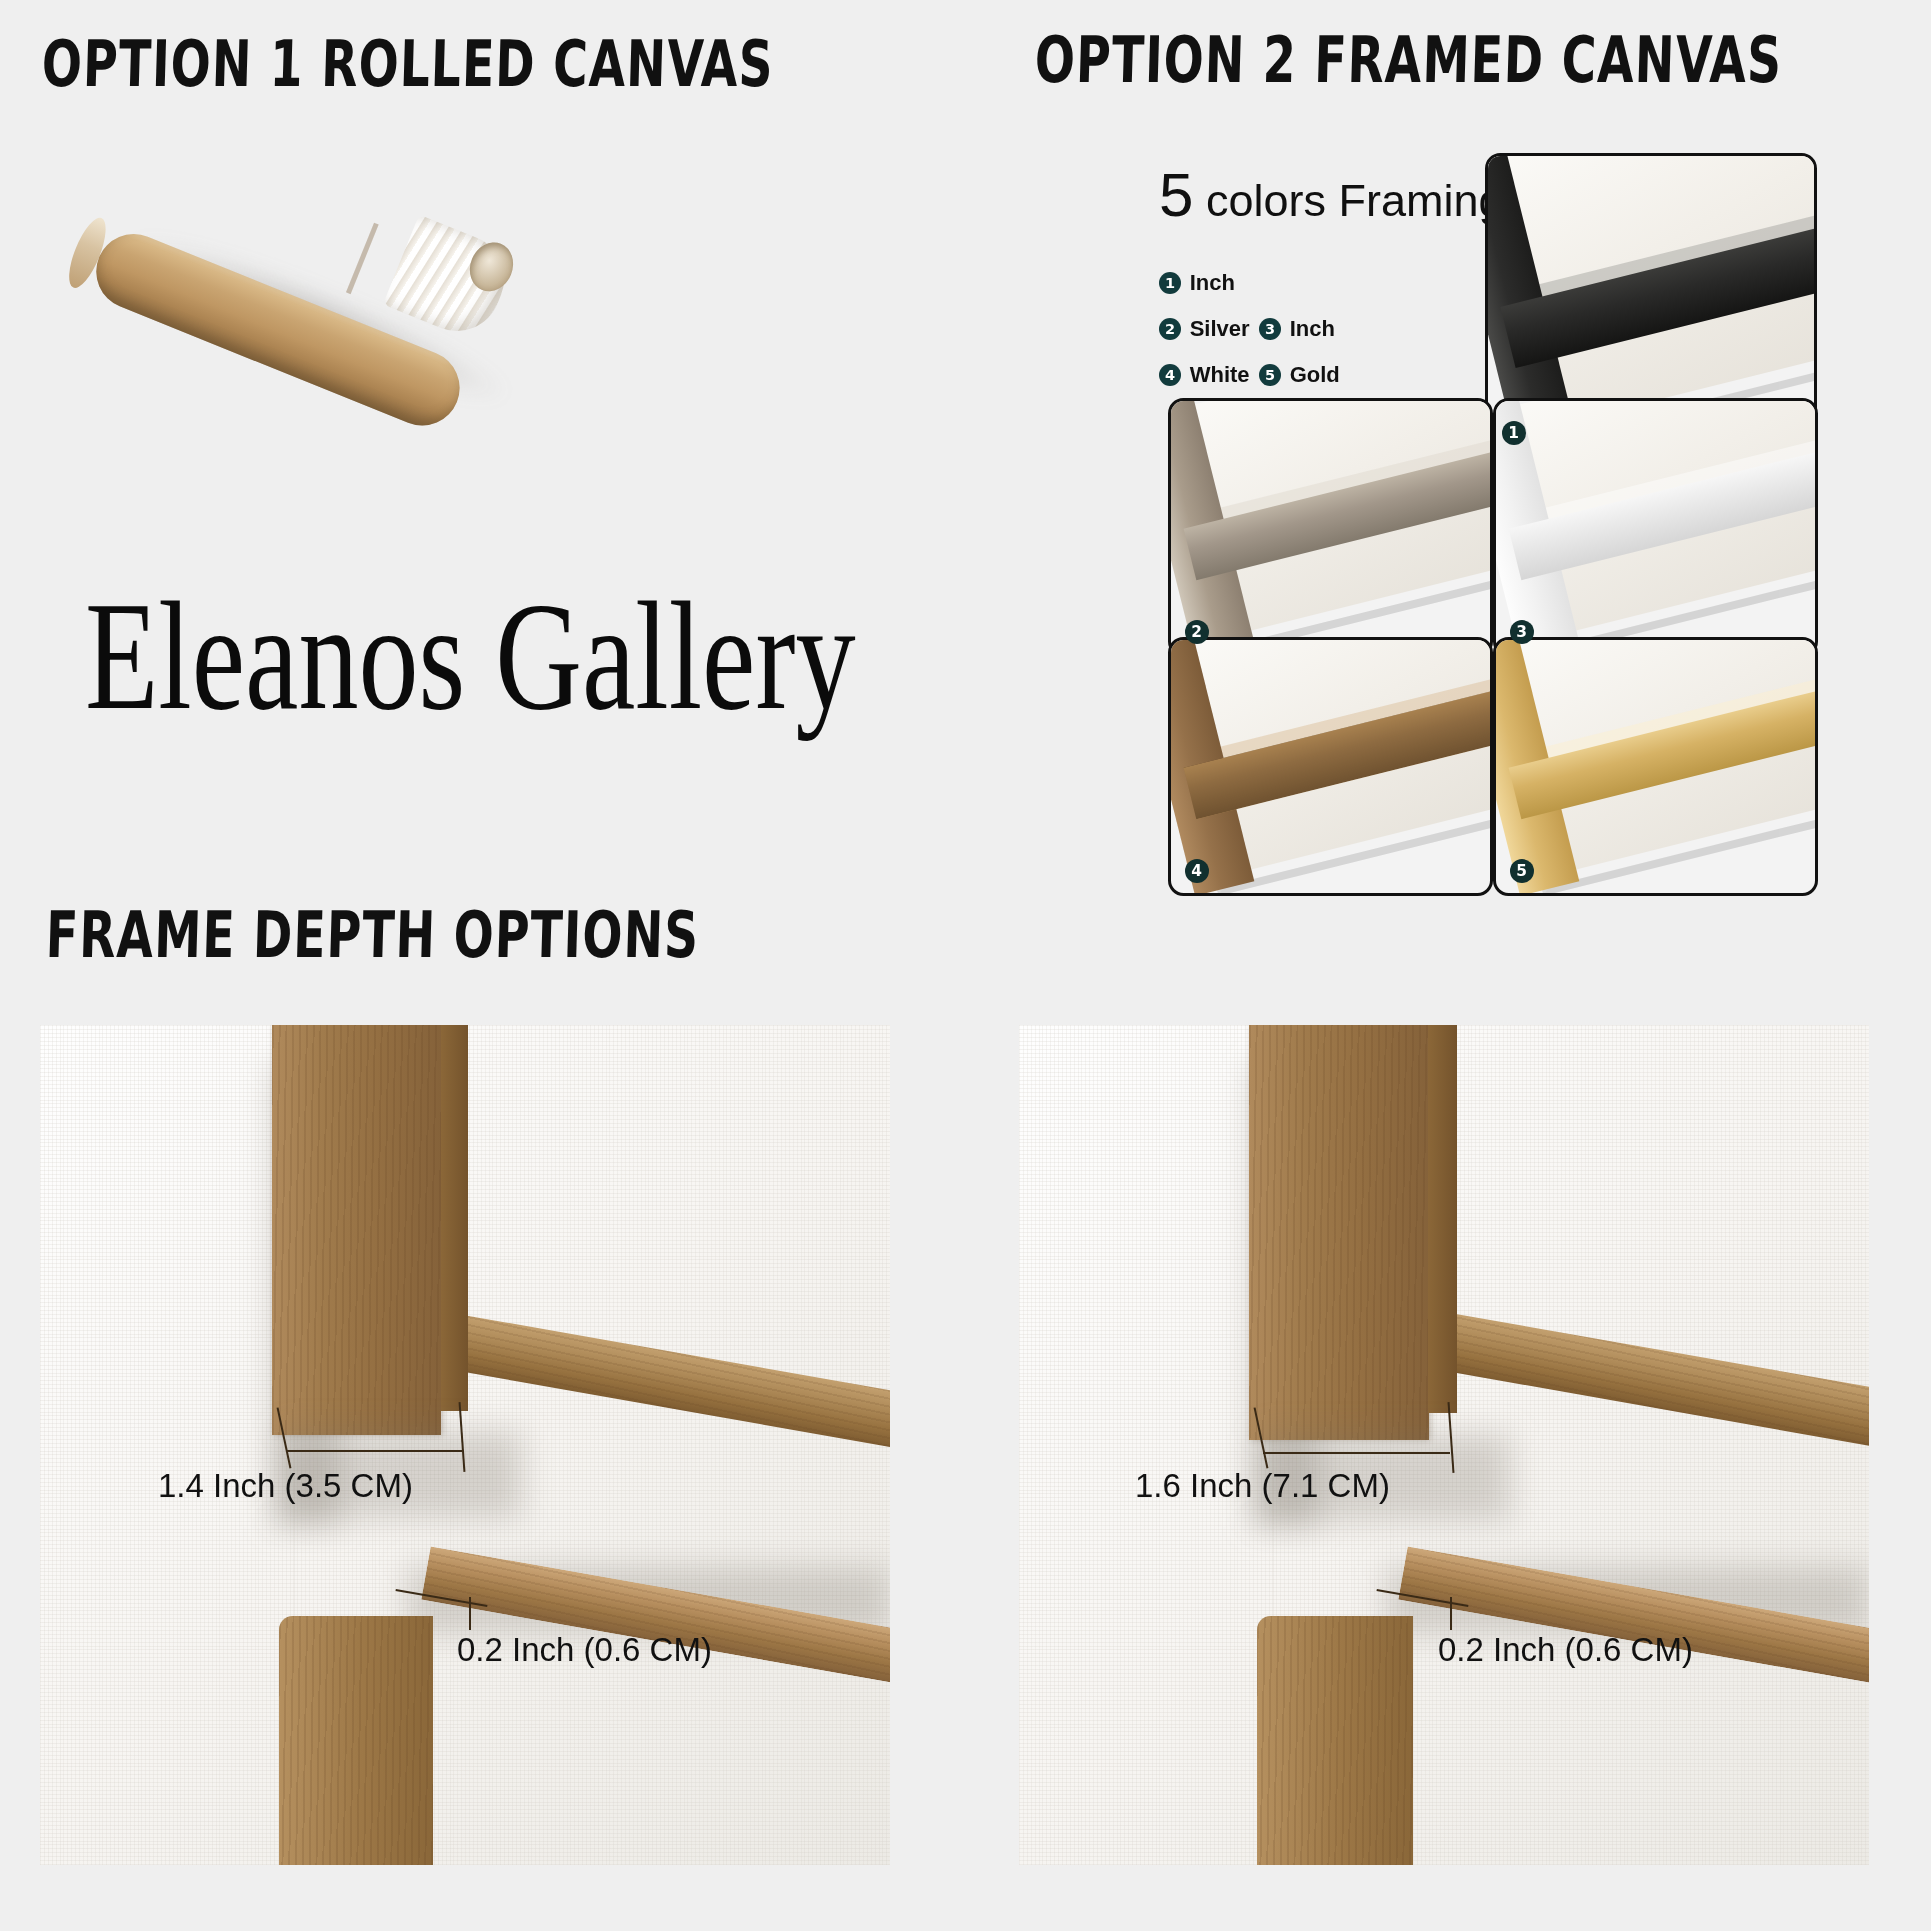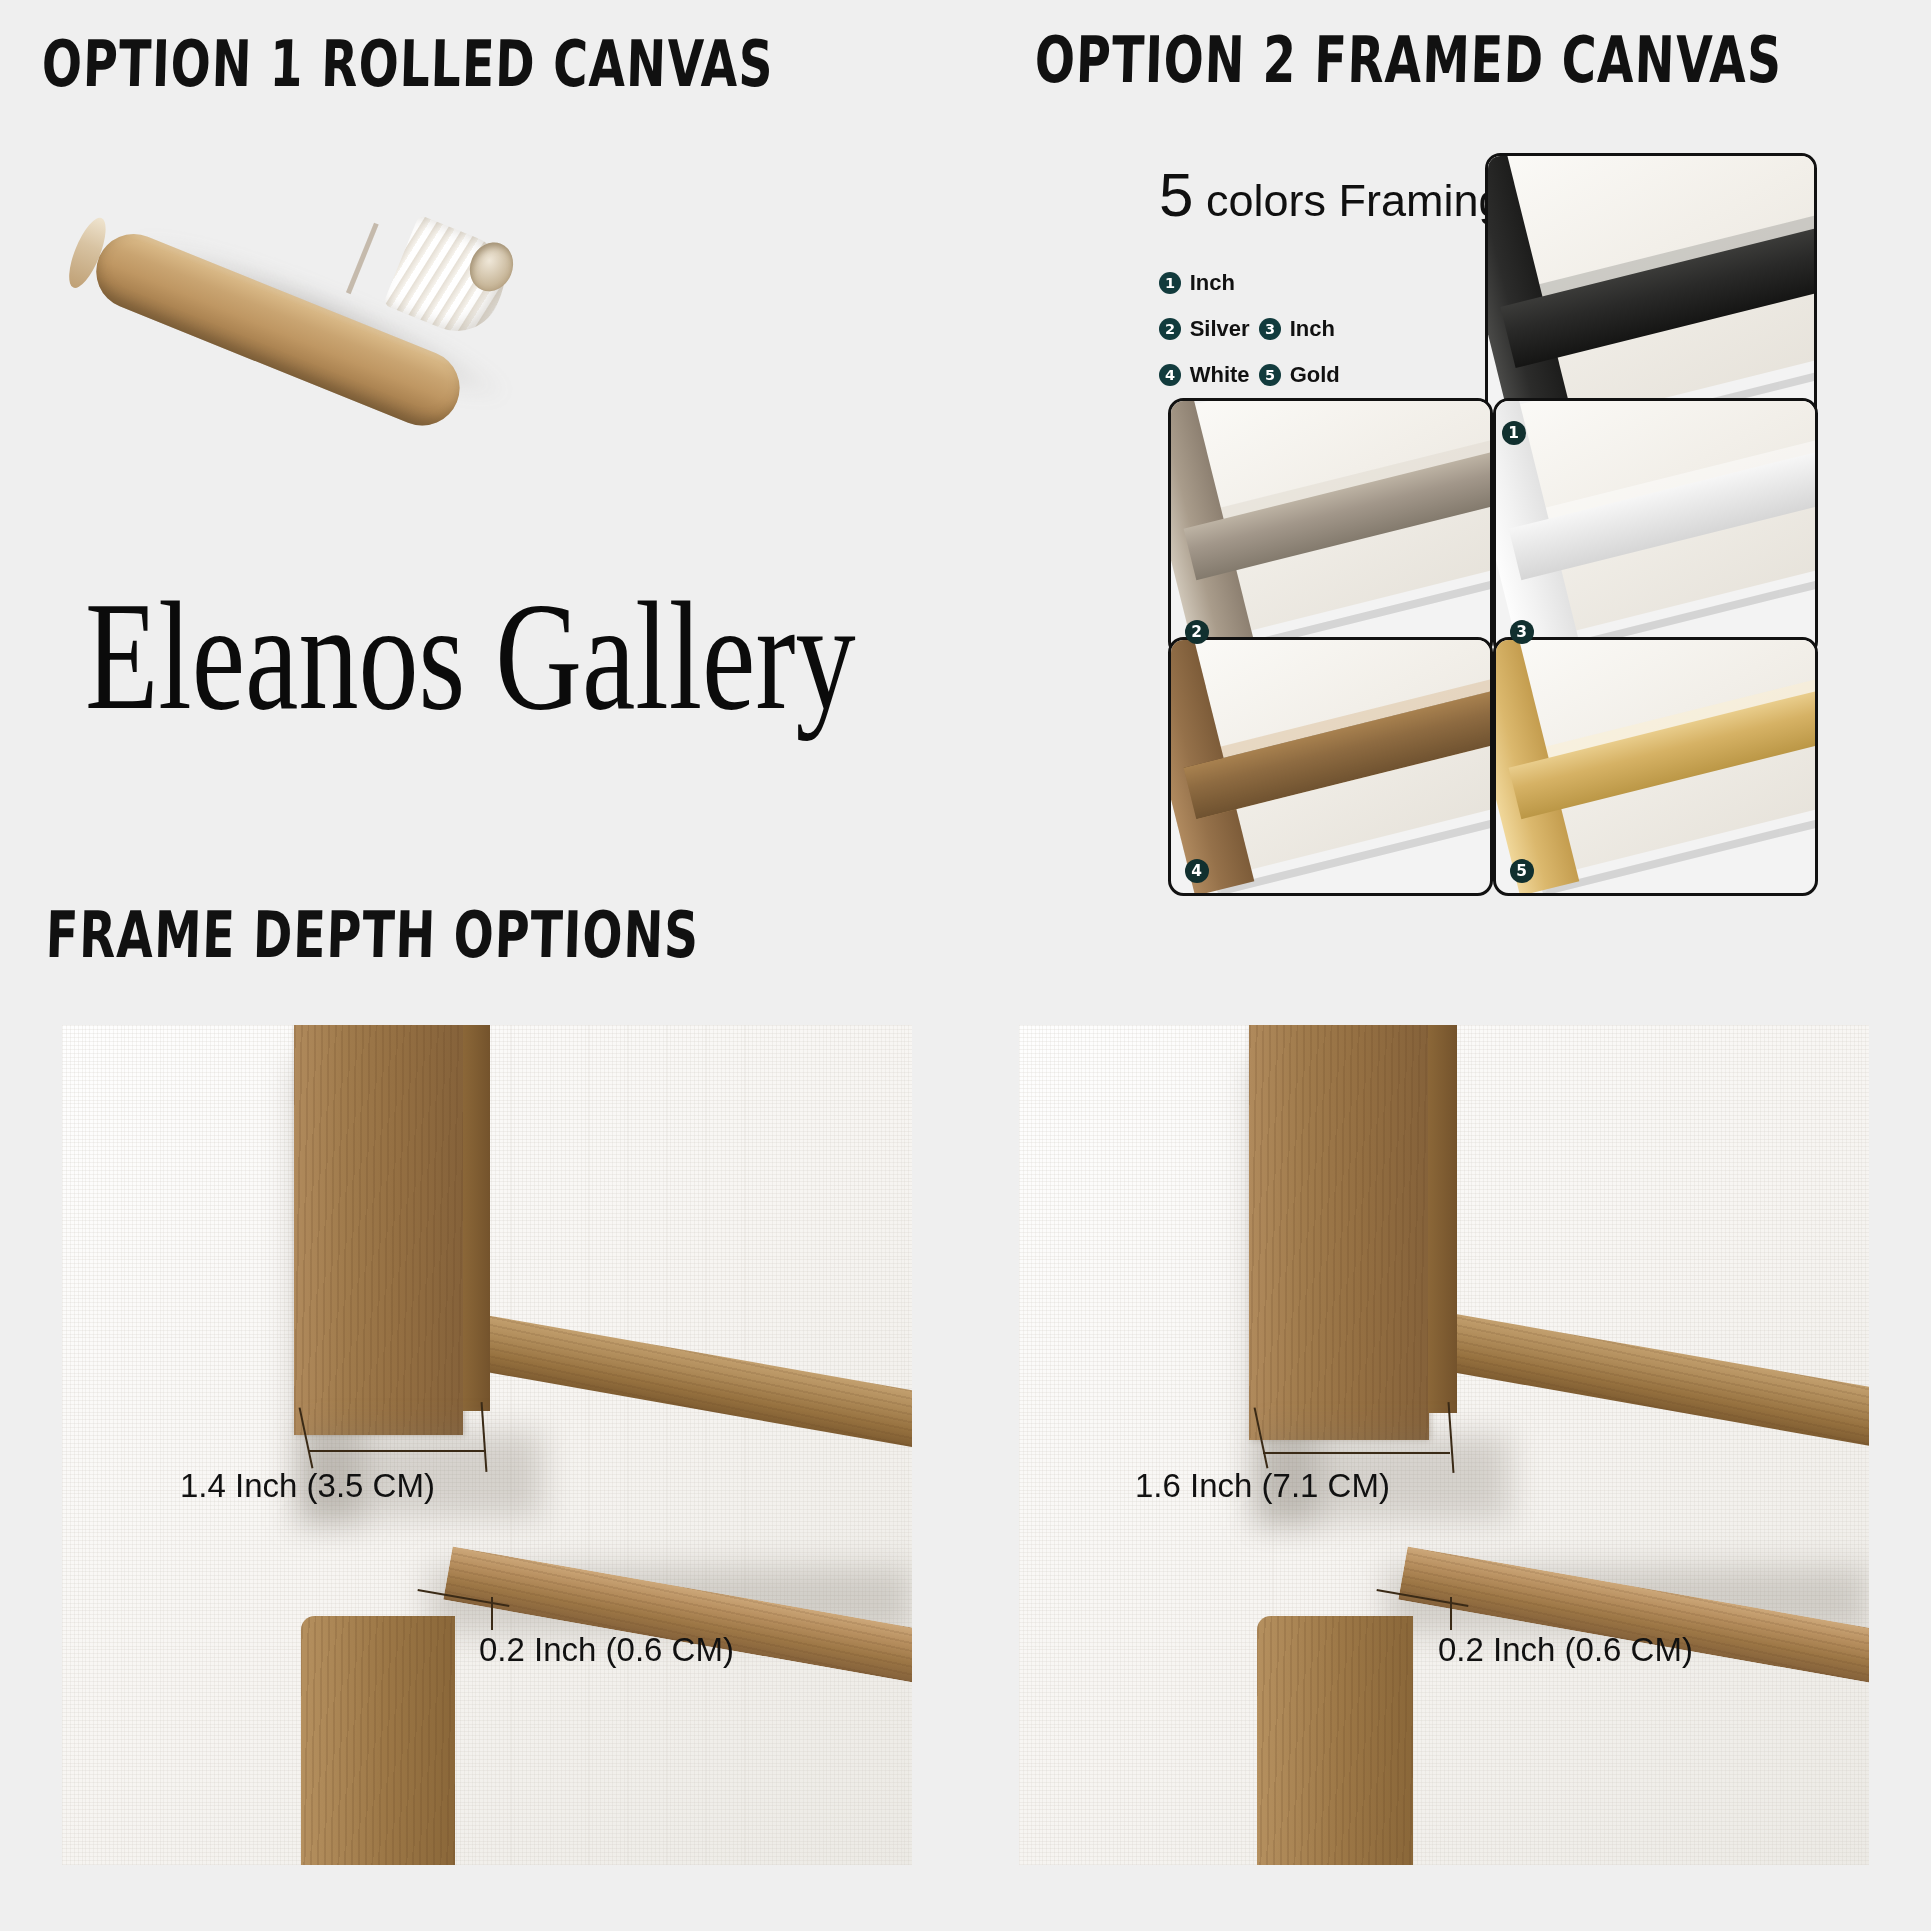--- a/index.html
+++ b/index.html
@@ -170,21 +170,21 @@
   #tile-3{left:1493px;top:398px;width:319px;height:253px;}
   #tile-4{left:1168px;top:637px;width:319px;height:253px;}
   #tile-5{left:1493px;top:637px;width:319px;height:253px;}
 
   
   .photo{
     position:absolute;
     background:#fdfcfb;
     overflow:hidden;
   }
-  #photo-left {left:62px; top:1025px;width:850px;height:840px;}
+  #photo-left {left:40px; top:1025px;width:850px;height:840px;}
   #photo-right{left:1019px;top:1025px;width:850px;height:840px;}
 
   .canvas-bg{
     position:absolute;inset:0;
     background:
       repeating-linear-gradient(0deg,rgba(205,200,192,.22) 0 1px,rgba(0,0,0,0) 1px 3.9px),
       repeating-linear-gradient(90deg,rgba(205,200,192,.20) 0 1px,rgba(0,0,0,0) 1px 3.9px),
       linear-gradient(140deg,#fefefe 0%,#f7f5f2 50%,#eceae5 100%);
   }
   .soft-shadow{

